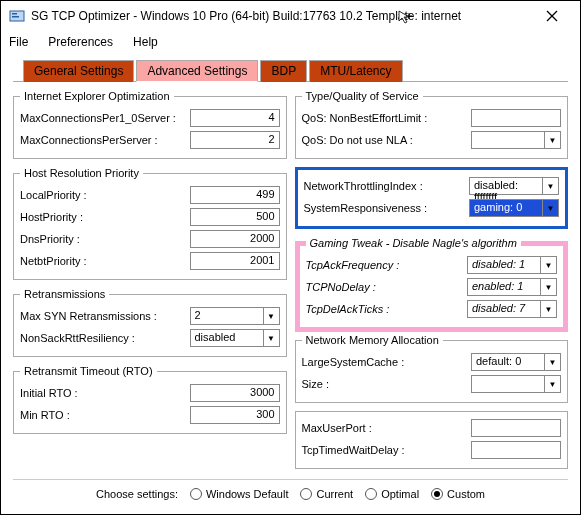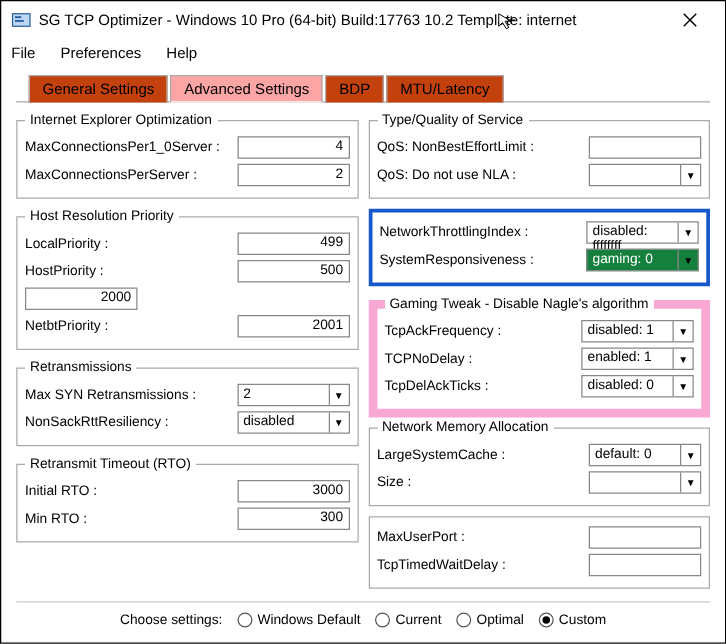--- a/index.html
+++ b/index.html
@@ -11,21 +11,21 @@
   .titlebar .close { width: 40px; height: 28px; display:flex; align-items:center; justify-content:center; font-size: 14px; }
   .menubar { height: 22px; padding: 0 8px; display: flex; gap: 20px; align-items:center; }
   .menubar span { font-size: 12px; }
   .tabbar { display:flex; padding: 6px 10px 0 10px; border-bottom: 1px solid #aaa; margin: 0 12px; }
   .tab { padding: 3px 10px 3px 10px; border: 1px solid #aaa; border-bottom: none; background:#c2410c; margin-right: 2px; position:relative; top:1px; font-size:12px;}
   .tab.active { background:#fca5a5; border-bottom:1px solid #fff; }
   .content { display:flex; padding: 6px 12px 0 12px; gap: 8px;}
   .col { flex:1; display:flex; flex-direction:column; gap:4px;}
   fieldset { border: 1px solid #aaa; margin: 2px 0; padding: 4px 6px 6px 6px; }
   fieldset.hl-blue { border: 3px solid #1759c9; }
-  fieldset.hl-green { border: 7px solid #f9a8d4; }
+  fieldset.hl-green { border: 5px solid #f9a8d4; font-style: italic; }
   legend { font-size: 11px; padding: 0 4px; }
   .row { display:flex; align-items:center; margin: 2px 0; height: 20px;}
   .row .lbl { flex:1; padding-right: 6px;}
   .row .val { width: 90px; }
   .valbox { border: 1px solid #888; background:#fff; height: 18px; padding: 1px 4px; text-align:right; width: 100%; }
   .combo { position:relative; }
   .combo .valbox { padding-right: 28px; text-align:left; }
   .combo .caret { position:absolute; right:1px; top:1px; width: 16px; height: 16px; border-left:1px solid #888; display:flex; align-items:center; justify-content:center; font-size: 8px;}
   .bottom { padding: 6px 12px 10px 12px; }
   .settings-row { display:flex; align-items:center; justify-content:center; gap: 12px; padding: 8px 0; border-top: 1px solid #ccc; margin-top: 2px;}
@@ -104,20 +104,21 @@
               <div class="valbox">499</div>
             </div>
           </div>
         <div class="row">
             <div class="lbl">HostPriority :</div>
             <div class="val">
               <div class="valbox">500</div>
             </div>
           </div>
         <div class="row">
+            <div class="lbl">DnsPriority :</div>
             <div class="val">
               <div class="valbox">2000</div>
             </div>
           </div>
         <div class="row">
             <div class="lbl">NetbtPriority :</div>
             <div class="val">
               <div class="valbox">2001</div>
             </div>
           </div>
@@ -182,21 +183,21 @@
         <div class="row">
             <div class="lbl">NetworkThrottlingIndex :</div>
           <div class="val combo">
               <div class="valbox">disabled: ffffffff</div>
               <div class="caret">▼</div>
             </div>
           </div>
         <div class="row">
             <div class="lbl">SystemResponsiveness :</div>
           <div class="val combo">
-              <div class="valbox" style="background:#15803d;color:#fff;">gaming: 0</div>
+              <div class="valbox" style="background:#1d4ed8;color:#fff;">gaming: 0</div>
               <div class="caret">▼</div>
             </div>
           </div>
       </fieldset>
 
       <fieldset class="hl-green">
         <legend>Gaming Tweak - Disable Nagle's algorithm</legend>
         <div class="row">
             <div class="lbl">TcpAckFrequency :</div>
           <div class="val combo">
@@ -207,21 +208,21 @@
         <div class="row">
             <div class="lbl">TCPNoDelay :</div>
           <div class="val combo">
               <div class="valbox">enabled: 1</div>
               <div class="caret">▼</div>
             </div>
           </div>
         <div class="row">
             <div class="lbl">TcpDelAckTicks :</div>
           <div class="val combo">
-              <div class="valbox">disabled: 0</div>
+              <div class="valbox">disabled: 7</div>
               <div class="caret">▼</div>
             </div>
           </div>
       </fieldset>
 
       <fieldset style="margin-top:-4px;">
         <legend>Network Memory Allocation</legend>
         <div class="row">
             <div class="lbl">LargeSystemCache :</div>
           <div class="val combo">

